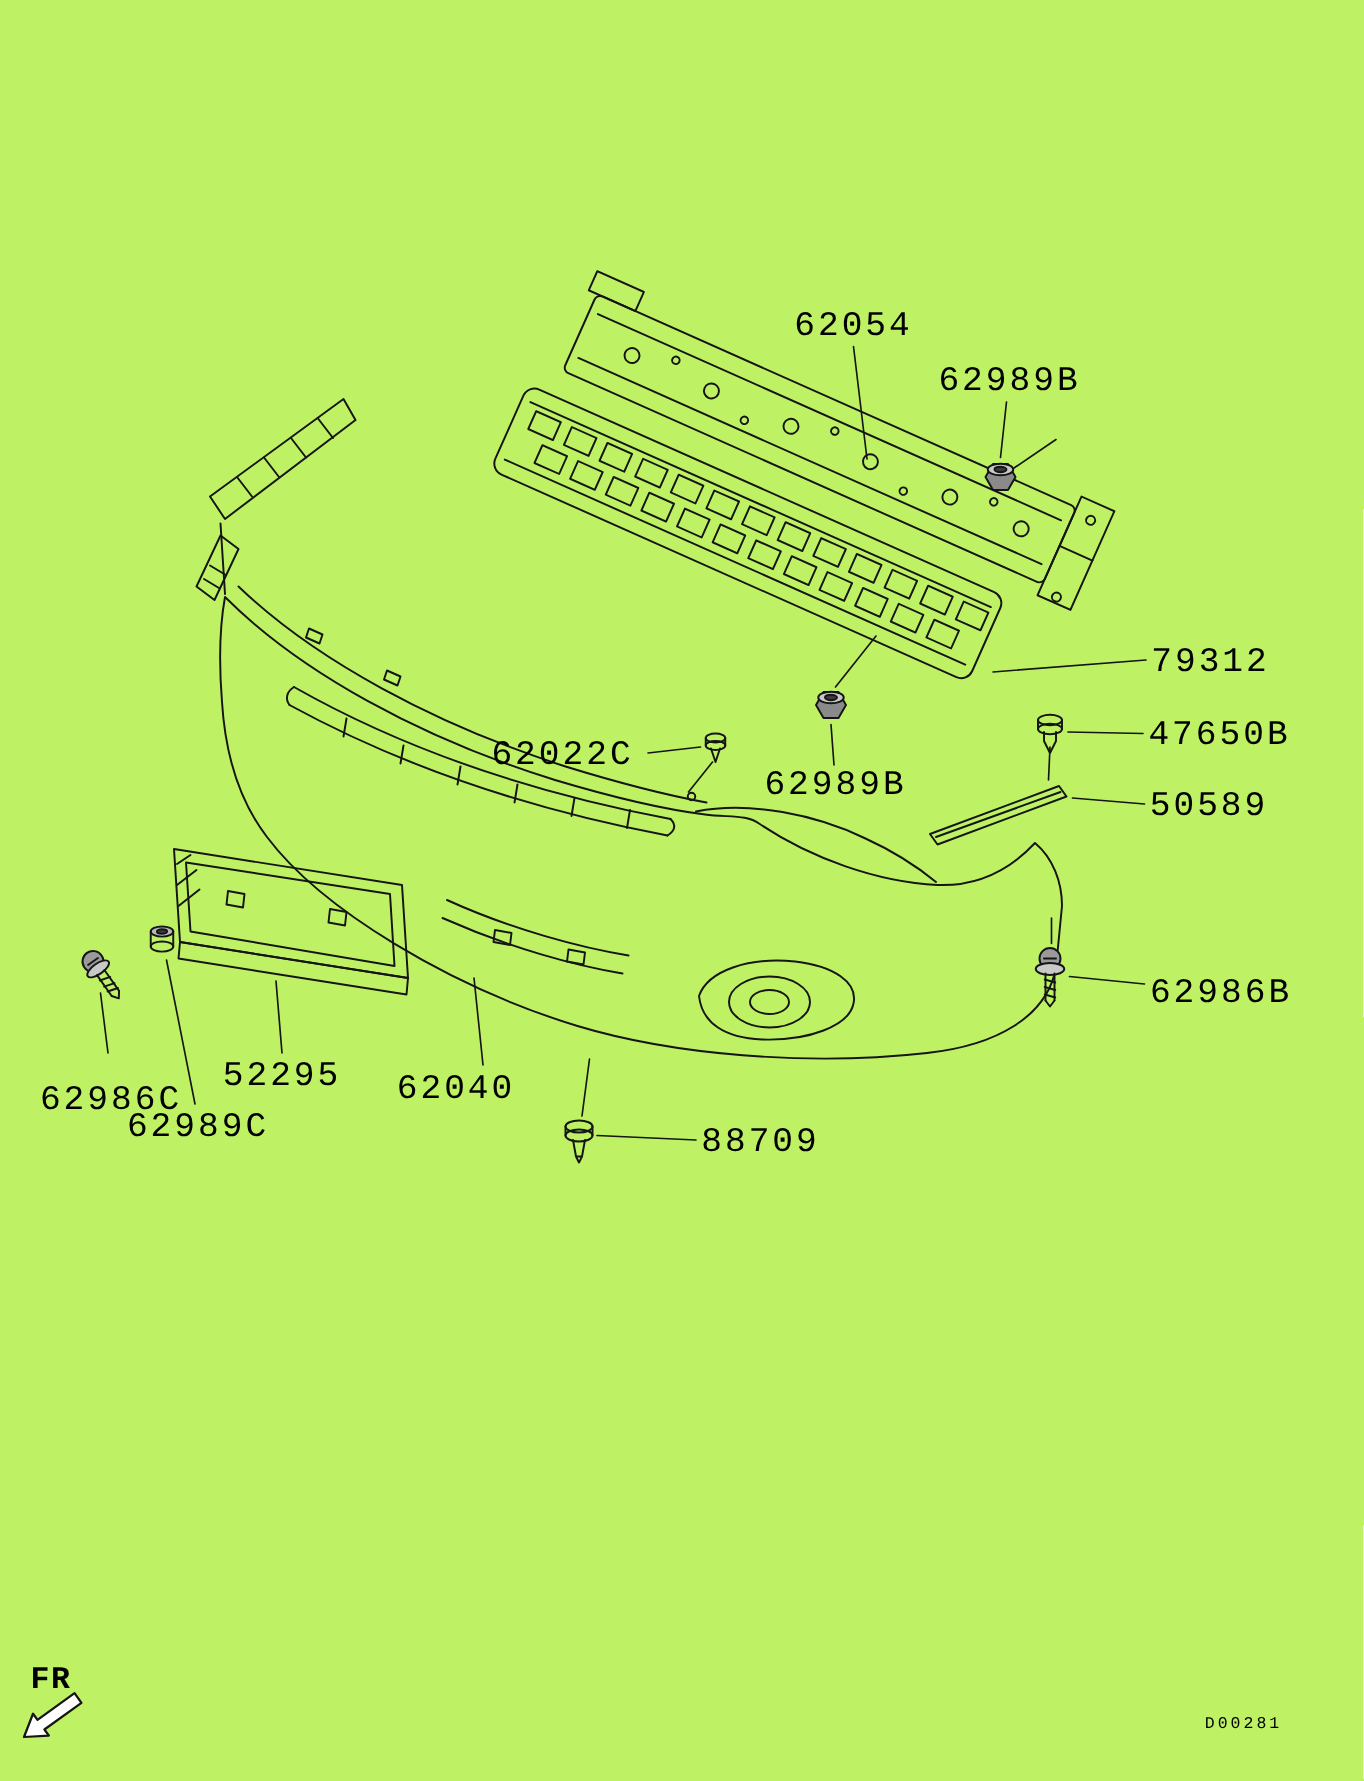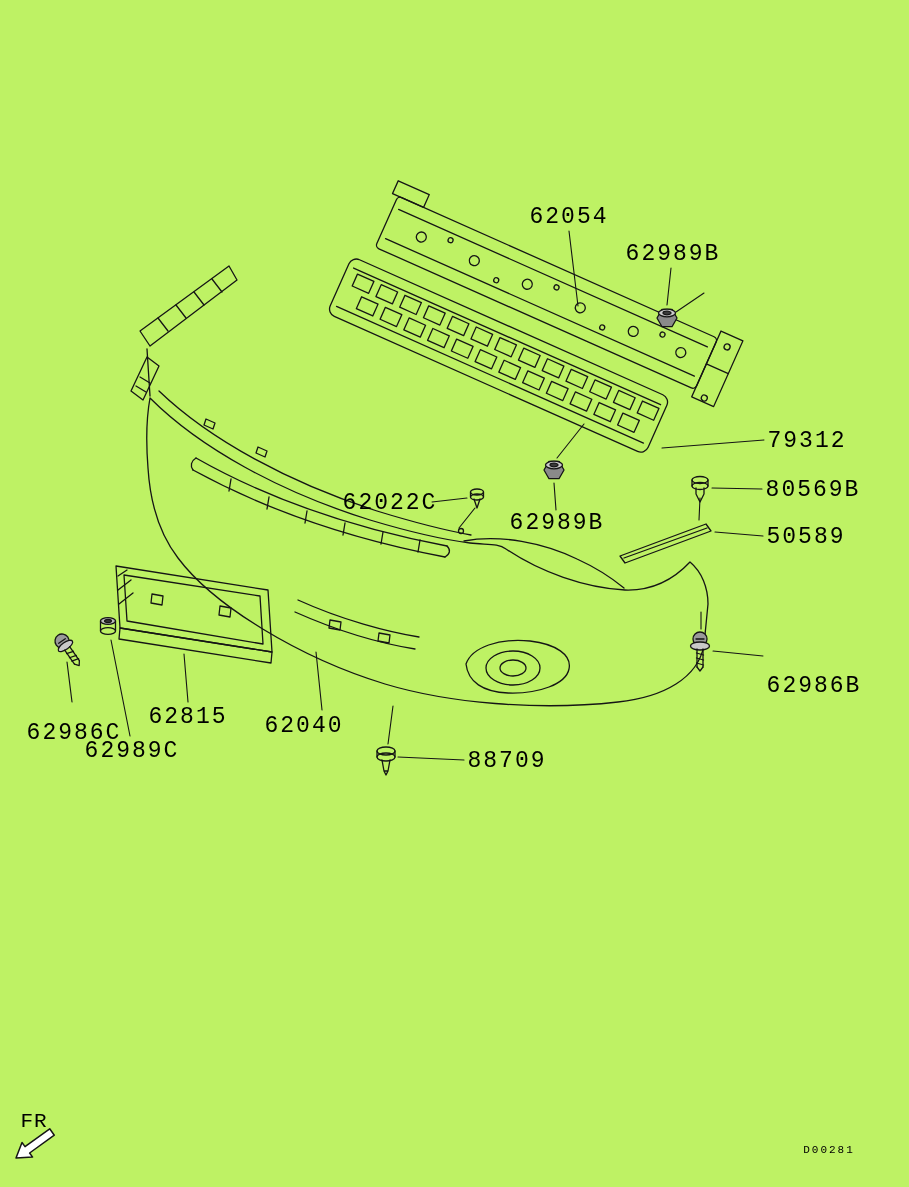--- a/index.html
+++ b/index.html
@@ -6,21 +6,21 @@
   .page{
     position:relative;width:909px;height:1187px;background:#bef264;overflow:hidden;
     font-family:"Liberation Mono","DejaVu Sans Mono",monospace;
   }
   .art{position:absolute;left:0;top:0;}
   .plabel{
     position:absolute;transform:translate(-50%,-50%);
     font-size:23px;letter-spacing:2px;color:#000;white-space:nowrap;
     font-family:"Liberation Mono","DejaVu Sans Mono",monospace;
   }
-  .fr{font-size:21px;font-weight:normal;letter-spacing:1px;}
+  .fr{font-size:21px;font-weight:bold;letter-spacing:1px;}
   .code{font-size:11px;letter-spacing:2px;}
 </style>
 </head>
 <body>
 
 <div class="page">
 
   <svg class="art" width="909" height="1187" viewBox="0 0 909 1187">
     <g stroke="#151515" fill="none" stroke-width="1.3" stroke-linecap="round" stroke-linejoin="round">
 
@@ -219,26 +219,26 @@
 
       <g>
         <polygon points="49.7,1128.8 25.0,1146.6 22.0,1142.5 16,1158 32.6,1157.1 29.6,1153.0 54.3,1135.2" fill="#ffffff" stroke-width="1.5"></polygon>
       </g>
     </g>
   </svg>
 
   <div class="plabel" style="left:569px;top:217px">62054</div>
   <div class="plabel" style="left:673px;top:254px">62989B</div>
   <div class="plabel" style="left:807px;top:441px">79312</div>
-  <div class="plabel" style="left:813px;top:490px">80569B</div>
+  <div class="plabel" style="left:813px;top:490px">47650B</div>
   <div class="plabel" style="left:806px;top:537px">50589</div>
-  <div class="plabel" style="left:814px;top:686px">62986B</div>
-  <div class="plabel" style="left:390px;top:503px">62022C</div>
+  <div class="plabel" style="left:814px;top:662px">62986B</div>
+  <div class="plabel" style="left:375px;top:503px">62022C</div>
   <div class="plabel" style="left:557px;top:523px">62989B</div>
   <div class="plabel" style="left:507px;top:761px">88709</div>
   <div class="plabel" style="left:304px;top:726px">62040</div>
-  <div class="plabel" style="left:188px;top:717px">62815</div>
+  <div class="plabel" style="left:188px;top:717px">52295</div>
   <div class="plabel" style="left:132px;top:751px">62989C</div>
   <div class="plabel" style="left:74px;top:733px">62986C</div>
 
   <div class="plabel fr" style="left:34px;top:1121px">FR</div>
   <div class="plabel code" style="left:829px;top:1150px">D00281</div>
 </div>
 
 </body></html>

